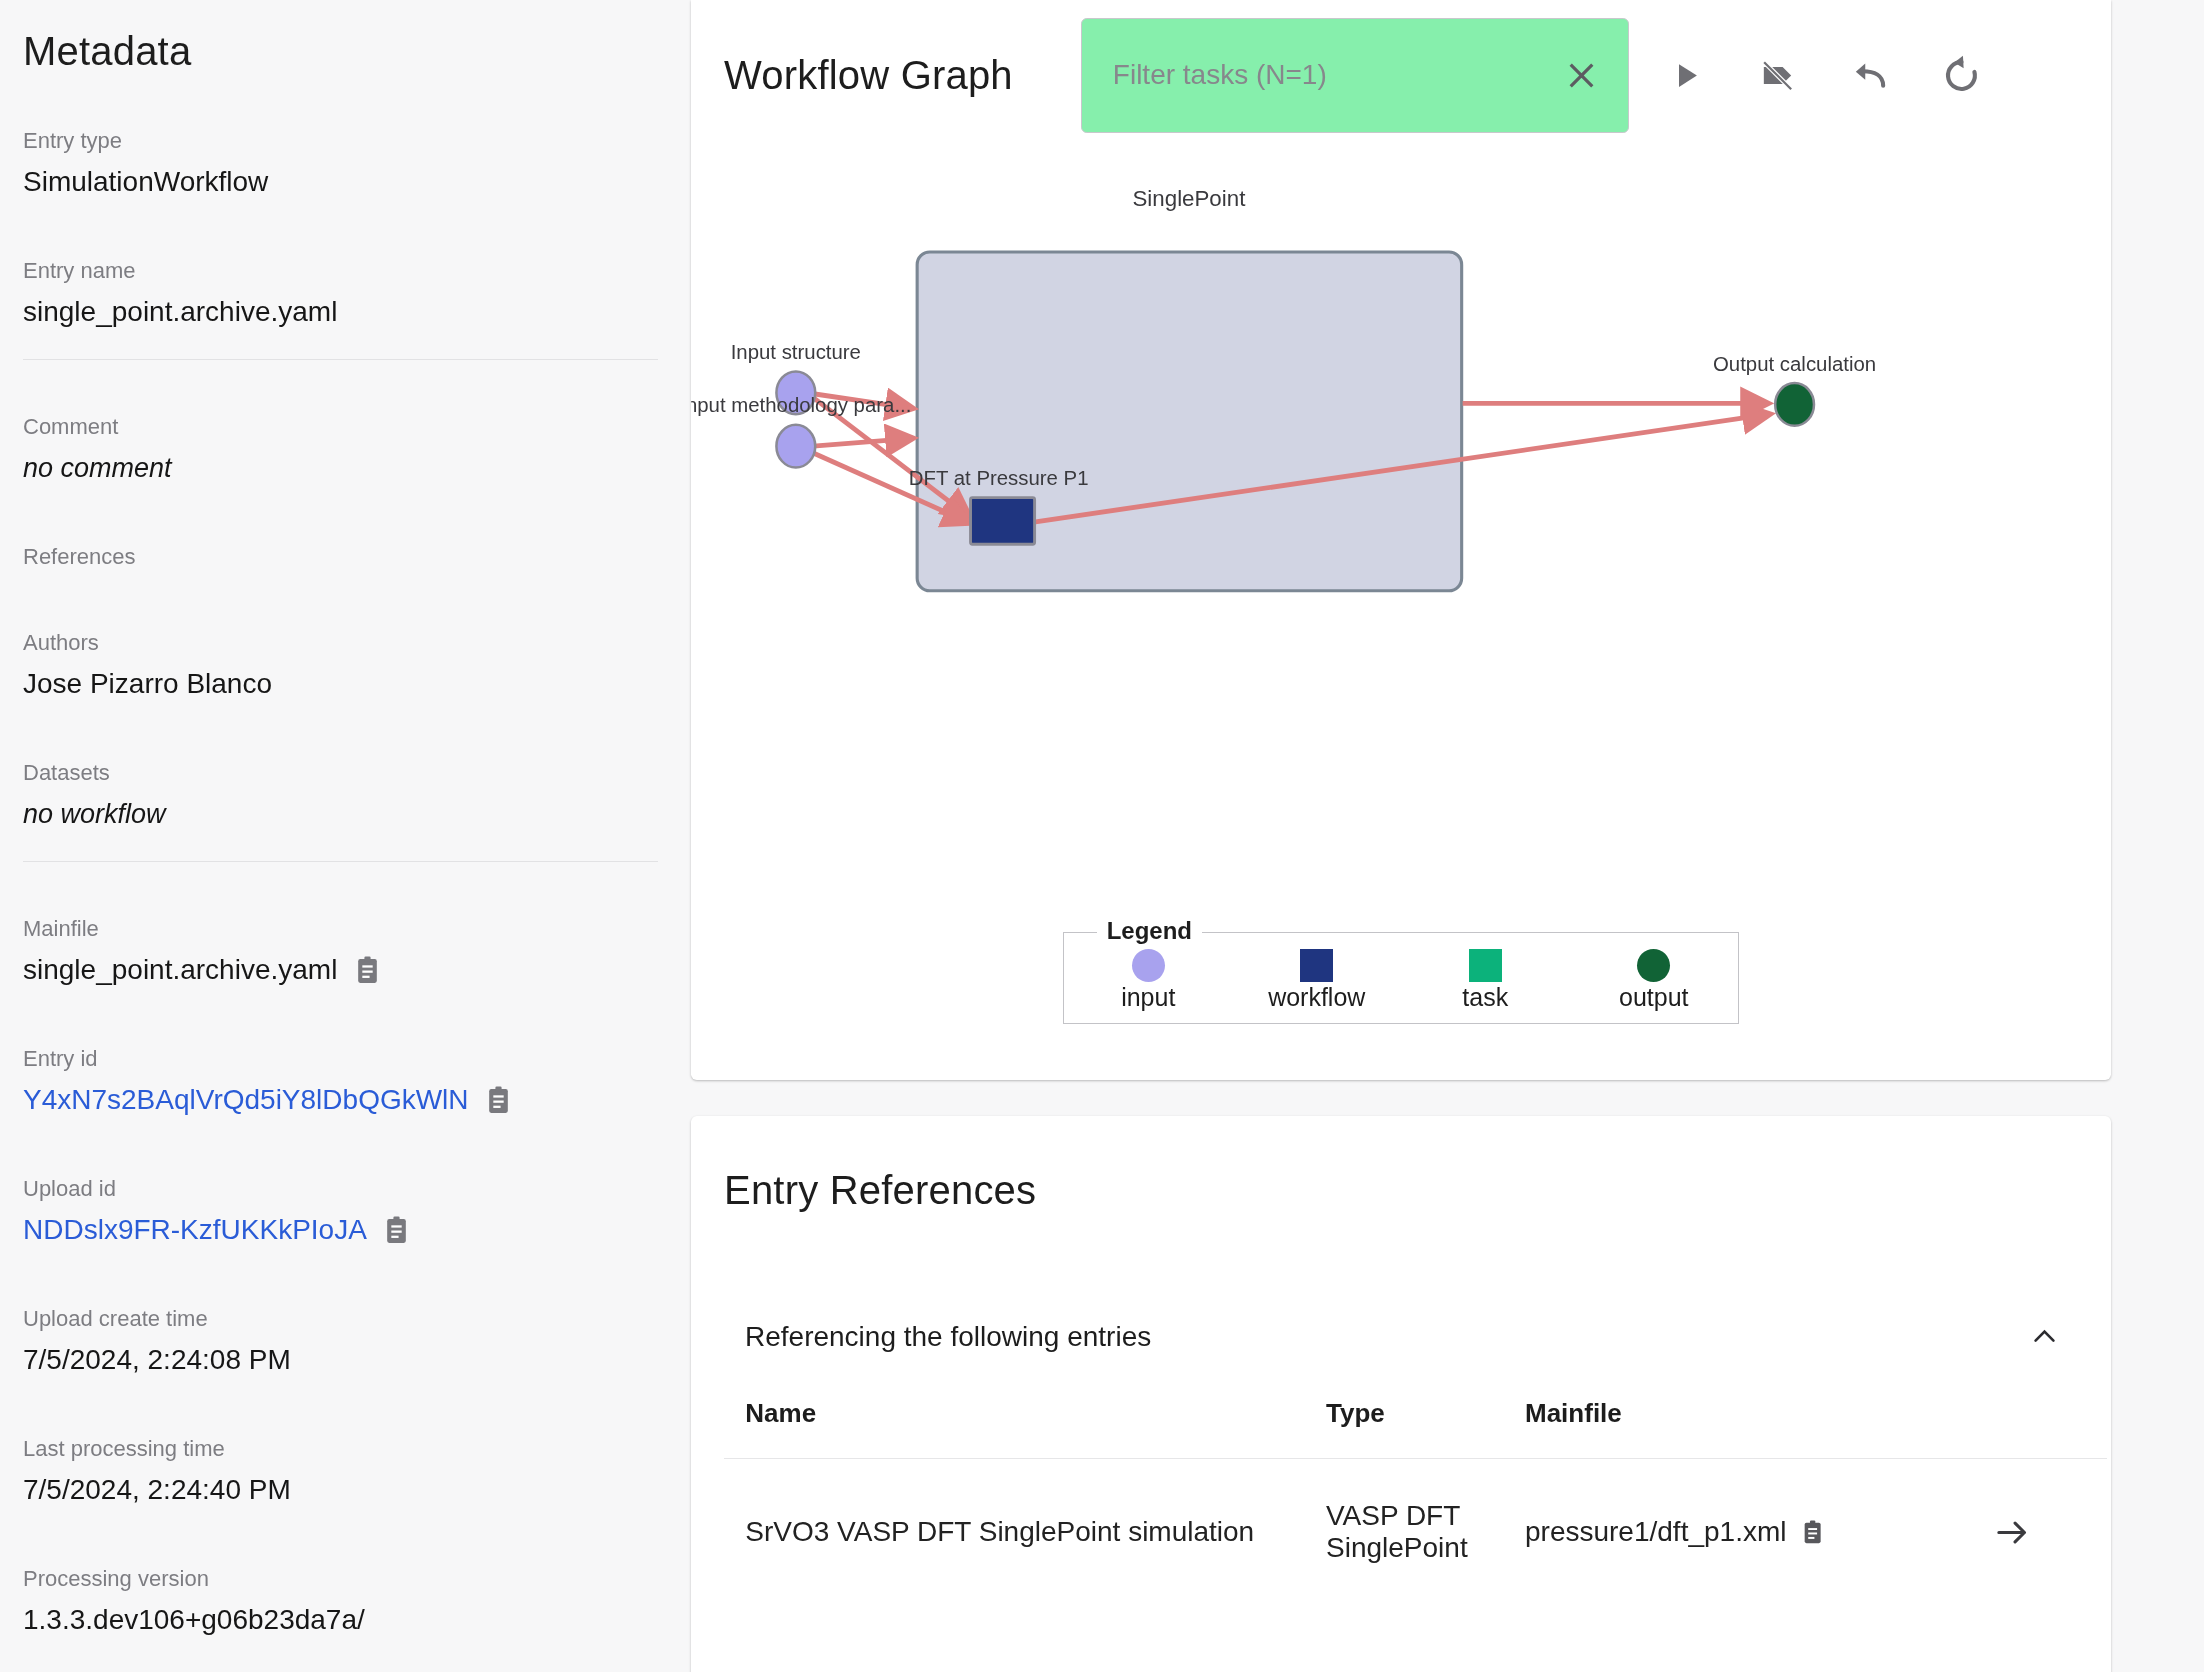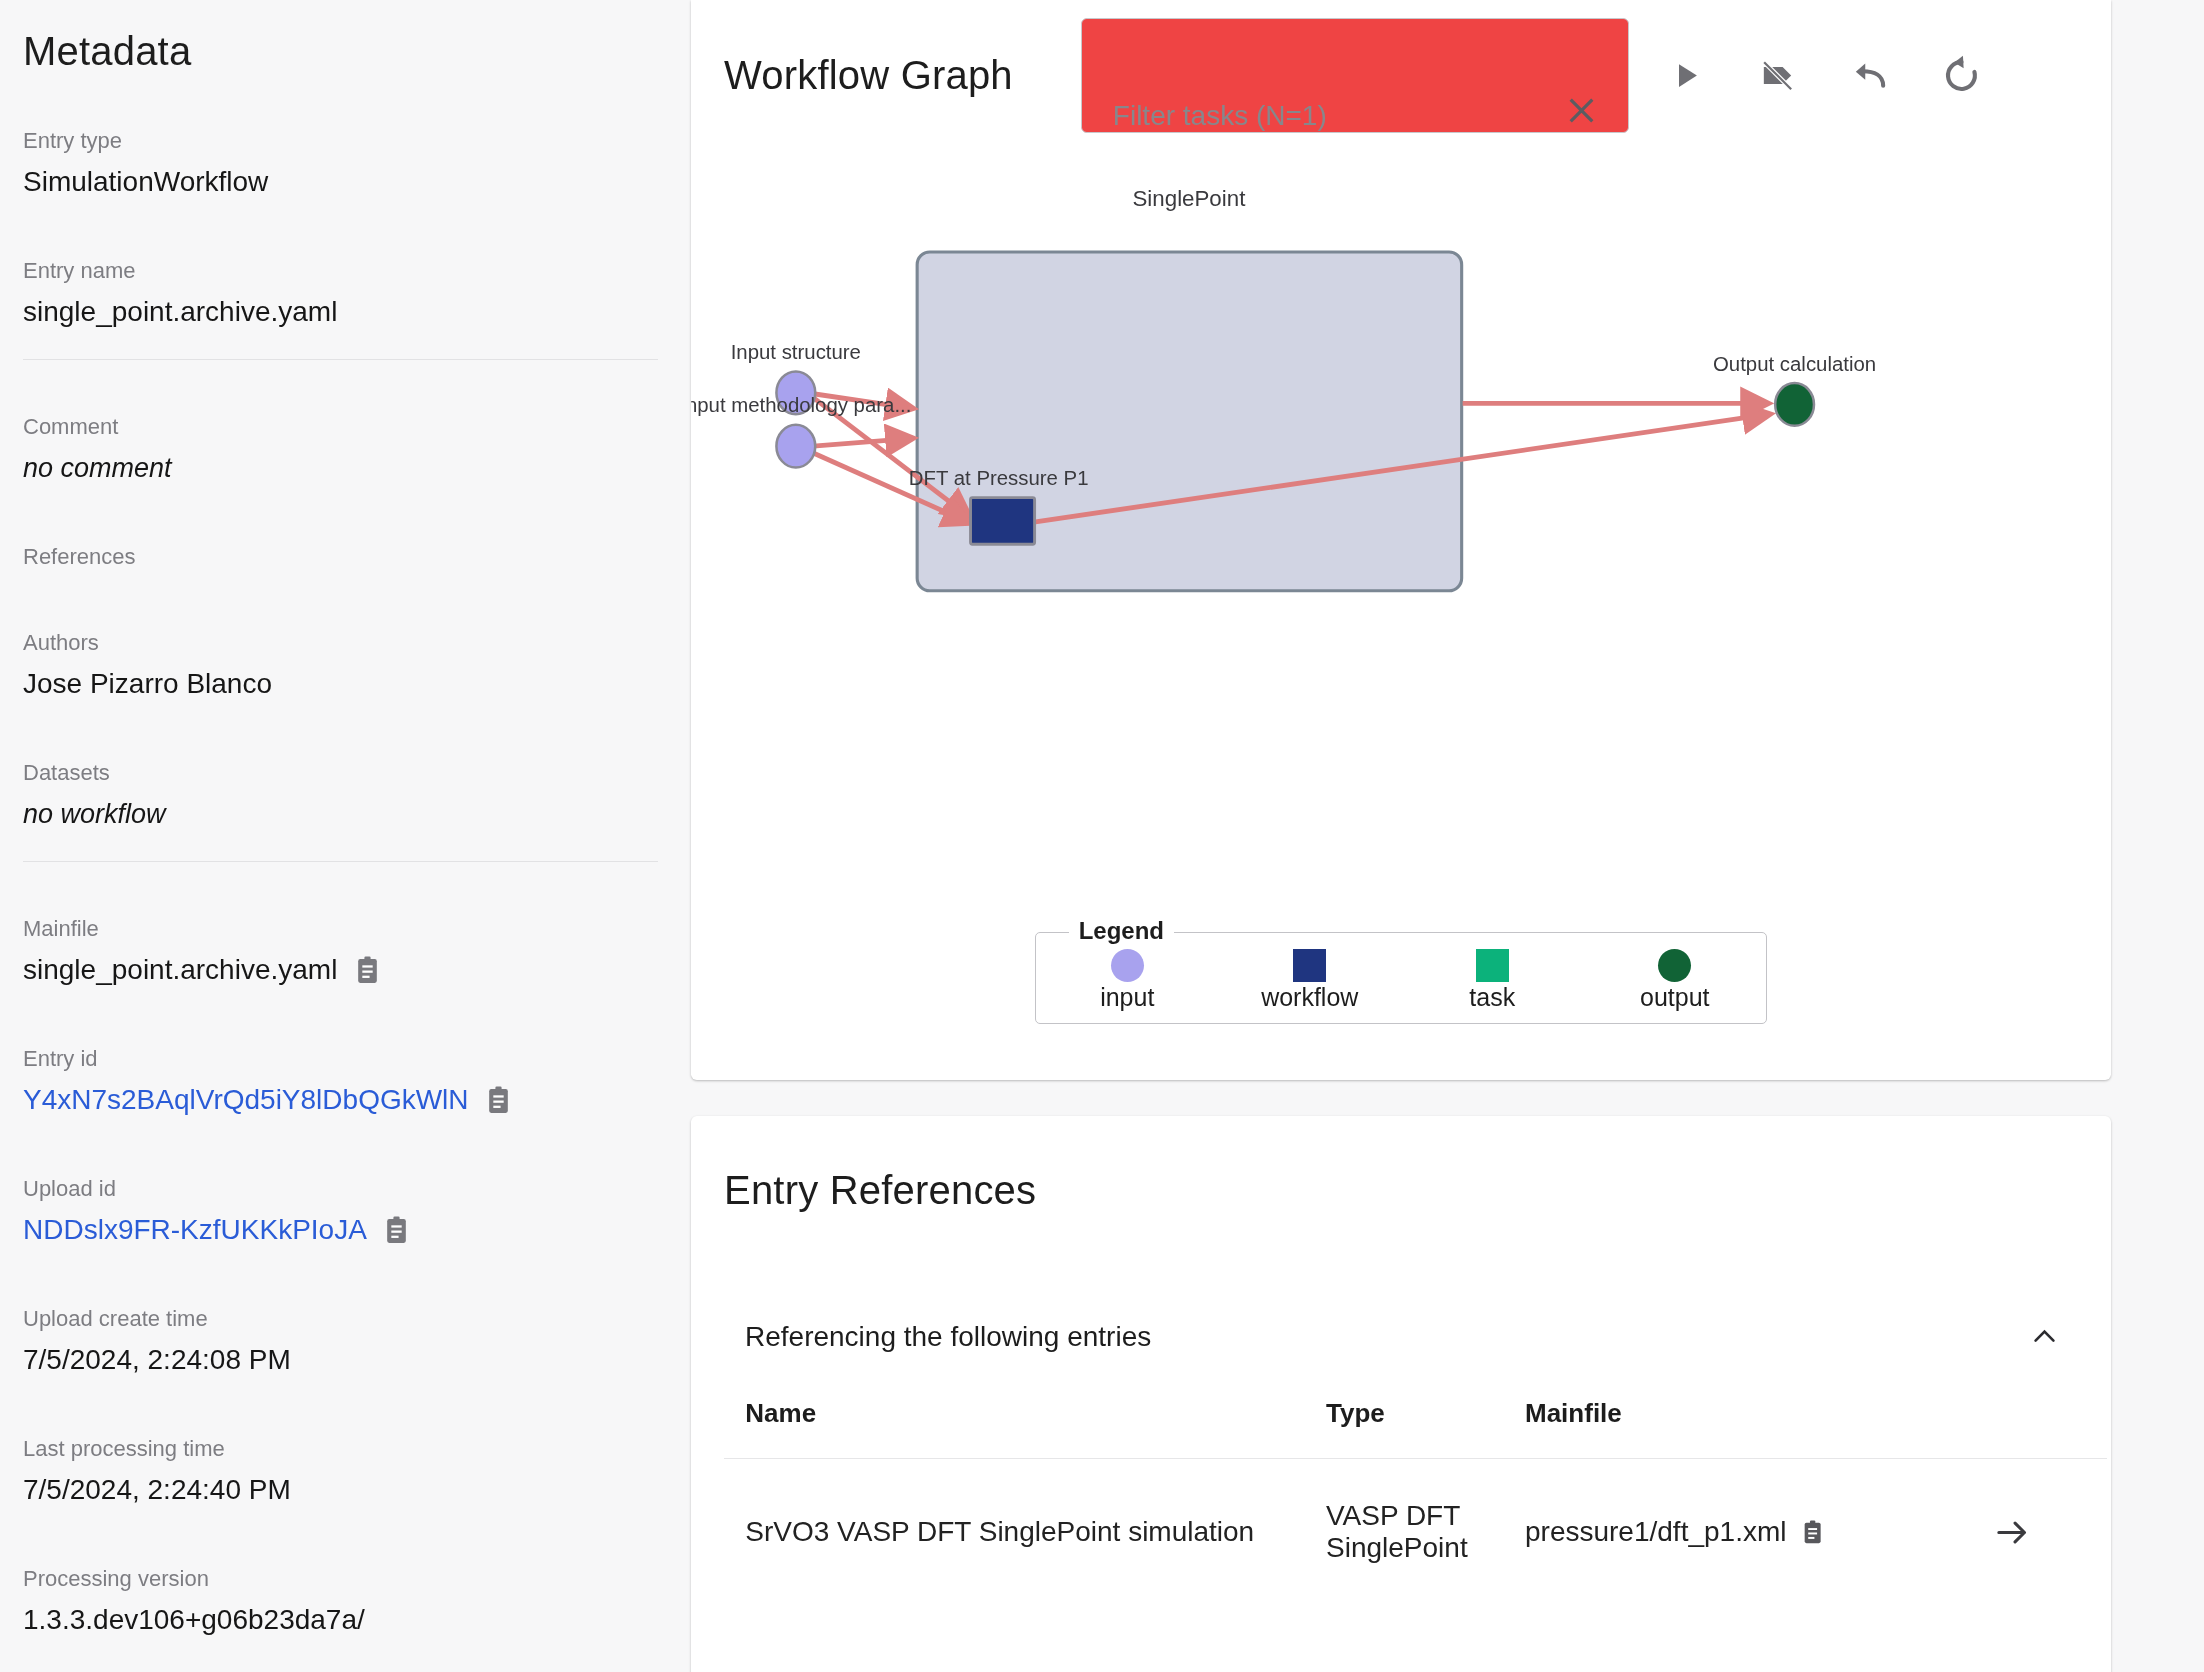--- a/index.html
+++ b/index.html
@@ -66,22 +66,22 @@
     display: flex; align-items: center; height: 150px;
     padding: 0 45px 0 33px;
   }
   .graph-title {
     font-size: 40px; font-weight: 400; color: #1d1d1d; letter-spacing: 0.2px;
     white-space: nowrap;
   }
   .filter-box {
     margin-left: 68px; width: 548px; height: 115px;
     border: 1px solid #c8c8cc; border-radius: 5.8px;
-    display: flex; align-items: flex-end; padding: 0 25px 0 31px;
-    background: #ef4444;
+    display: flex; align-items: center; padding: 0 25px 0 31px;
+    background: #86efac;
   }
   .filter-input {
     flex: 1; border: none; outline: none; background: transparent;
     font-size: 28px; color: #3a3a3e;
     font-family: "Liberation Sans", sans-serif;
   }
   .filter-input::placeholder { color: #87878c; opacity: 1; }
   .clear-x {
     width: 43px; height: 43px; display: flex; align-items: center;
     justify-content: center; cursor: pointer;
@@ -92,21 +92,21 @@
     justify-content: center; cursor: pointer; background: none; border: none;
   }
 
   
   .graph-canvas { position: relative; width: 100%; height: 767px; }
   .graph-canvas svg { position: absolute; inset: 0; width: 100%; height: 100%; }
 
   
   .legend-wrap { position: absolute; left: 0; right: 0; top: 932px; display: flex; justify-content: center; }
   .legend {
-    width: 732px; height: 92px; border: 1px solid #c3c3c7; border-radius: 5px;
+    width: 676px; height: 92px; border: 1px solid #c3c3c7; border-radius: 0;
     position: relative; display: flex; align-items: flex-start;
     padding-top: 15.5px; justify-content: space-around;
   }
   .legend-title {
     position: absolute; top: -16.5px; left: 33px; background: #fff;
     padding: 0 9.7px; font-size: 24px; font-weight: 700; color: #1d1d1d;
   }
   .legend-item { display: flex; flex-direction: column; align-items: center; width: 146px; }
   .legend-swatch { width: 33px; height: 33px; }
   .legend-swatch.circle { border-radius: 50%; }

